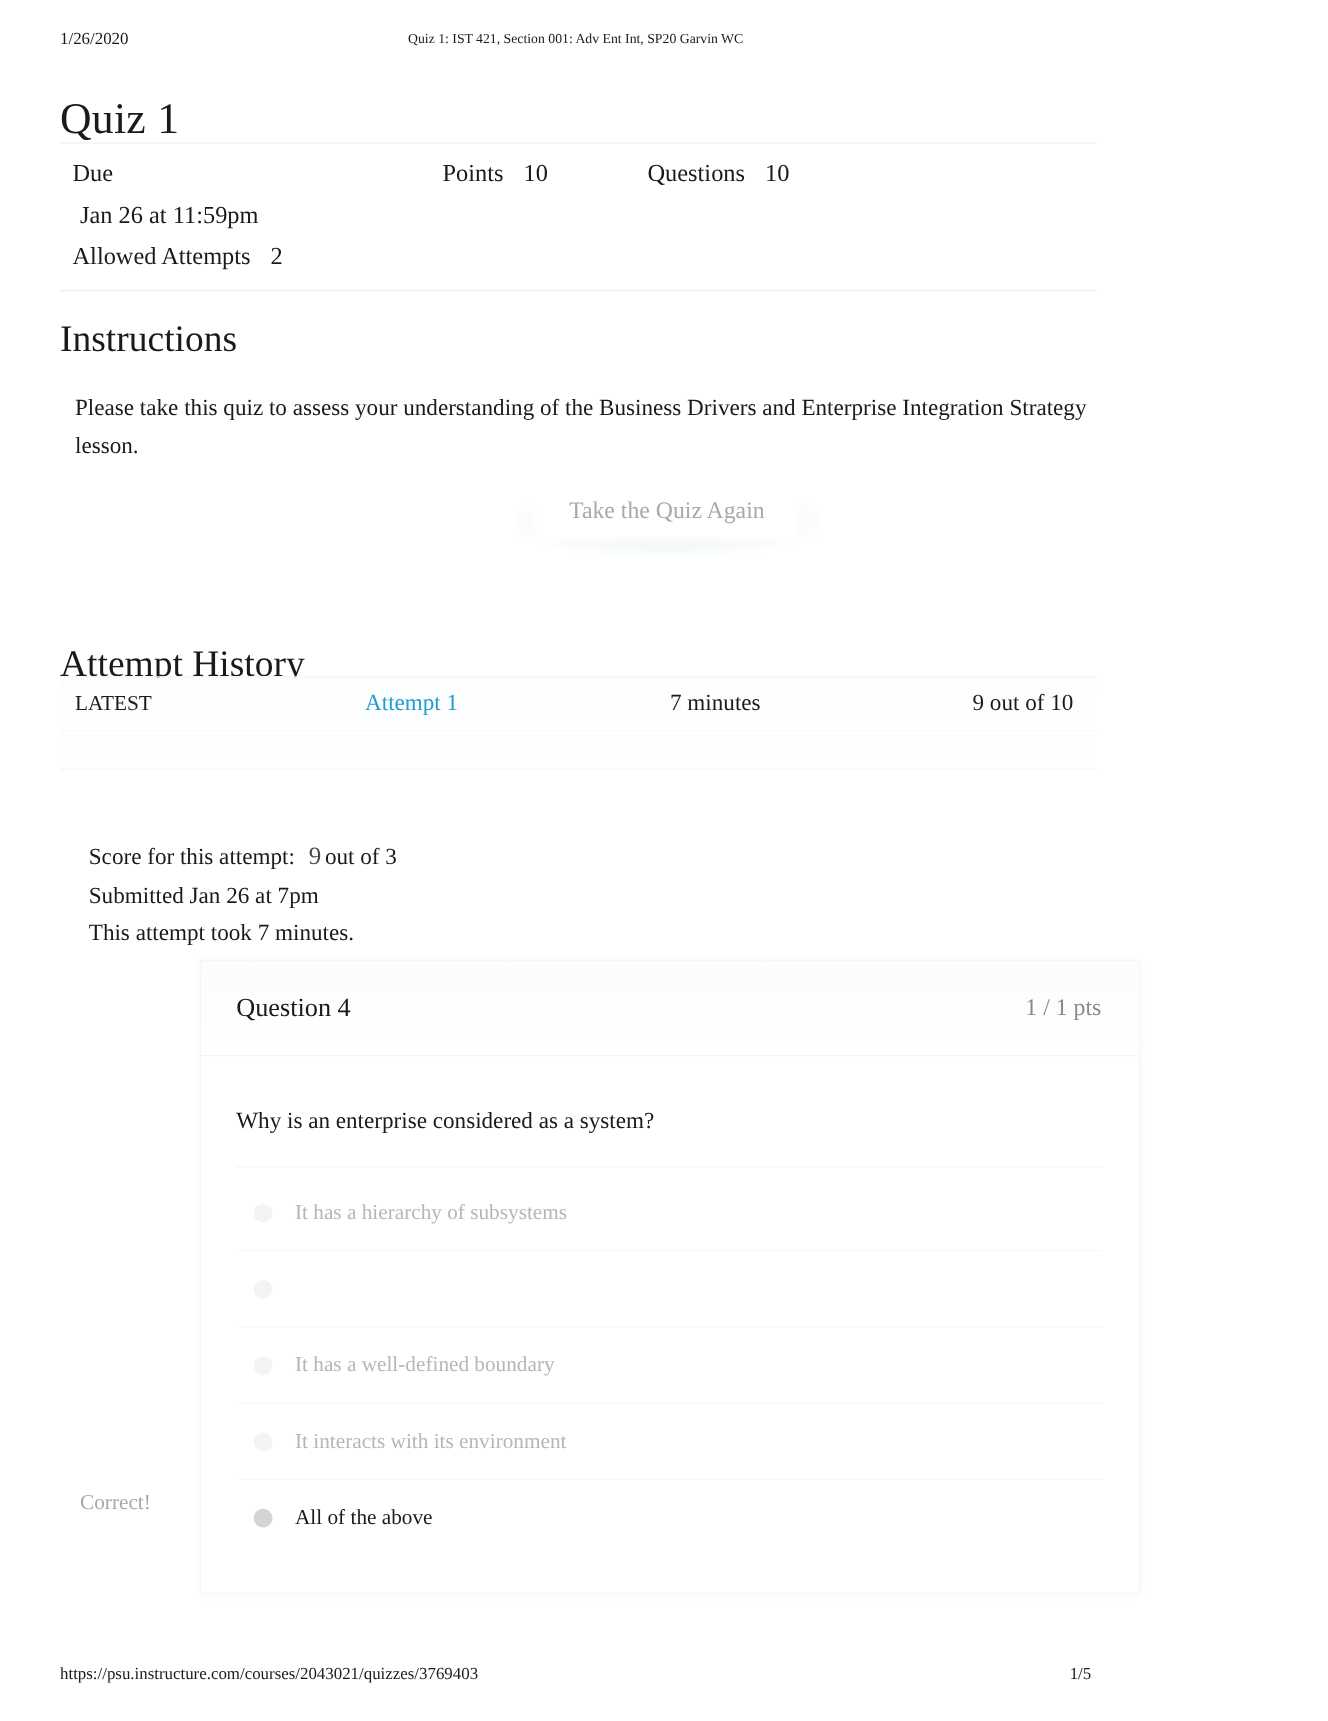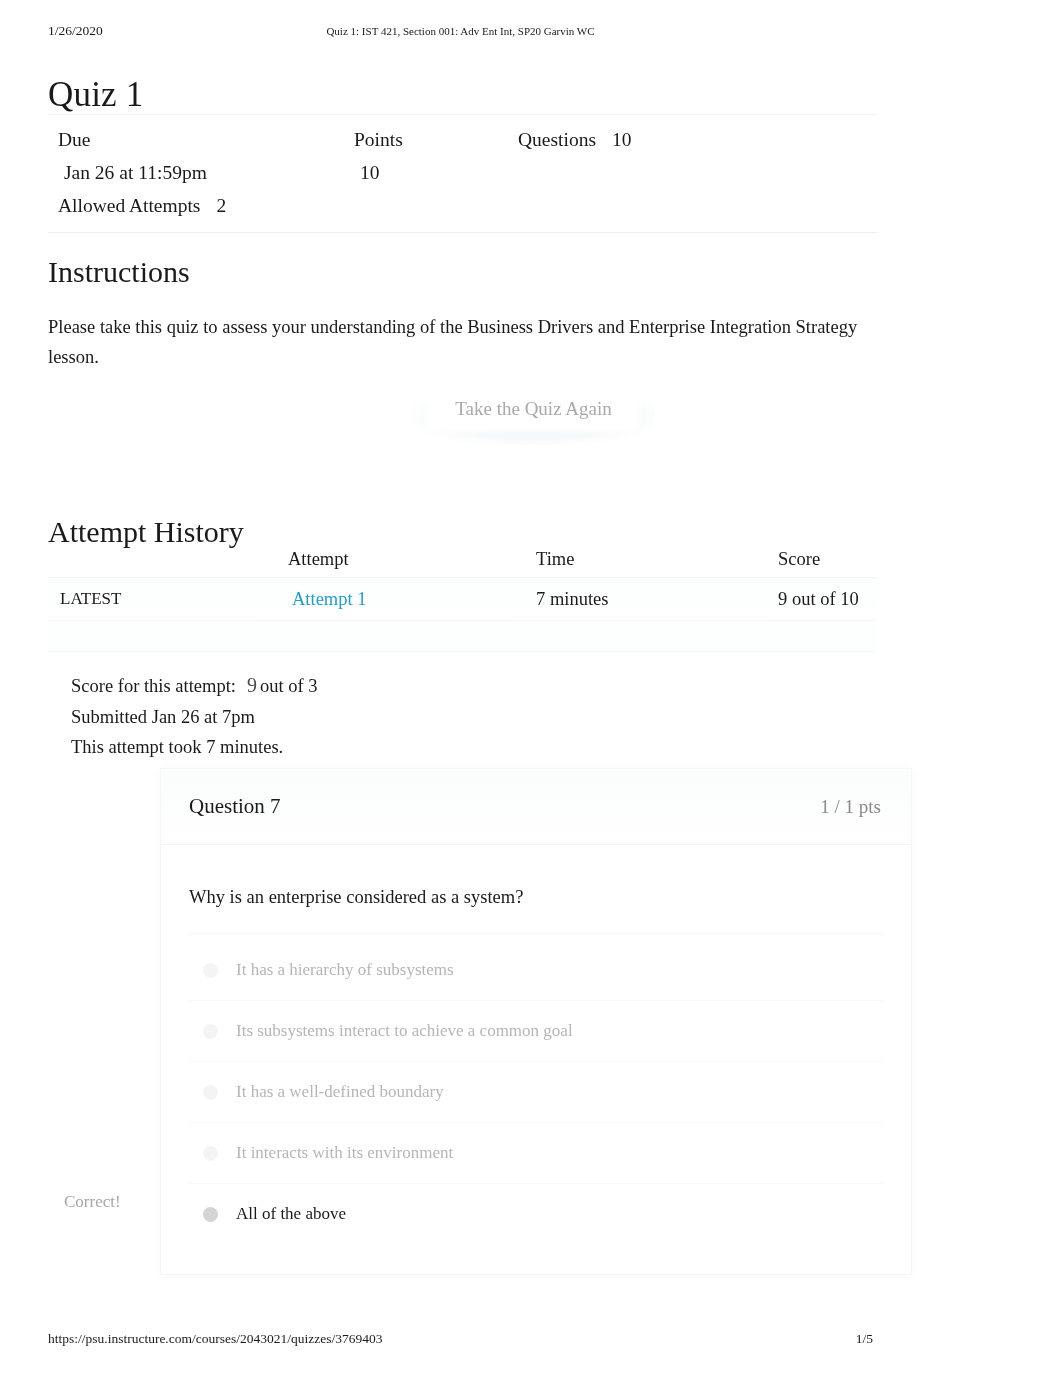--- a/index.html
+++ b/index.html
@@ -64,37 +64,37 @@
     align-items: baseline;
     font-size: 19.5px;
     line-height: 33px;
     color: #1a1a1a;
     white-space: nowrap;
   }
   .meta-item { display: flex; align-items: baseline; }
   .meta-label { padding-left: 10px; }
   .meta-value { padding-left: 16px; }
   .m-due    { min-width: 296px; flex-direction: column; }
-  .m-points { min-width: 164px; flex-direction: column; }
+  .m-points { min-width: 164px; }
   .m-quest  { min-width: 202px; }
 
   
   .sec-heading {
     position: absolute;
     left: 48px;
     font-size: 30px;
     font-weight: normal;
     color: #1a1a1a;
     line-height: 1.2;
   }
   #instructions-heading { top: 229px; }
   .instructions-body {
     position: absolute;
     top: 293px;
-    left: 48px;
+    left: 60px;
     width: 830px;
     font-size: 18.5px;
     line-height: 30px;
     color: #1a1a1a;
   }
 
   
   .retake-wrap {
     position: absolute;
     top: 388px;
@@ -315,26 +315,20 @@
   <h2 class="sec-heading" id="instructions-heading">Instructions</h2>
   <p class="instructions-body">Please take this quiz to assess your understanding of the Business Drivers and Enterprise Integration Strategy lesson.</p>
 
   <div class="retake-wrap">
     <button class="retake-btn">Take the Quiz Again</button>
   </div>
 
   <h2 class="sec-heading" id="attempt-history-heading">Attempt History</h2>
 
   <div class="history-table">
-    <div class="hist-head">
-      <span class="c-kept"></span>
-      <span class="c-attempt">Attempt</span>
-      <span class="c-time">Time</span>
-      <span class="c-score">Score</span>
-    </div>
     <div class="hist-row">
       <span class="c-kept">LATEST</span>
       <span class="c-attempt">
         <a class="attempt-link" href="#">Attempt 1</a>
       </span>
       <span class="c-time">7 minutes</span>
       <span class="c-score">9 out of 10</span>
     </div>
     <div class="hist-spacer"></div>
   </div>
@@ -344,35 +338,34 @@
       <span>Score for this attempt:</span><span class="big-num">9</span><span>out of 3</span>
     </div>
     <div>Submitted Jan 26 at 7pm</div>
     <div>This attempt took 7 minutes.</div>
   </div>
 
   <div class="correct-flag">Correct!</div>
 
   <div class="question-card">
     <div class="q-header">
-      <span class="q-name">Question 7</span>
+      <span class="q-name">Question 4</span>
       <span class="q-points">1 / 1 pts</span>
     </div>
     <div class="q-body">
       <div class="q-text">Why is an enterprise considered as a system?</div>
       <div class="answers">
 
         <div class="answer-row">
           <span class="radio"></span>
           <span class="answer-text">It has a hierarchy of subsystems</span>
         </div>
 
         <div class="answer-row">
           <span class="radio"></span>
-          <span class="answer-text">Its subsystems interact to achieve a common goal</span>
         </div>
 
         <div class="answer-row">
           <span class="radio"></span>
           <span class="answer-text">It has a well-defined boundary</span>
         </div>
 
         <div class="answer-row">
           <span class="radio"></span>
           <span class="answer-text">It interacts with its environment</span>

